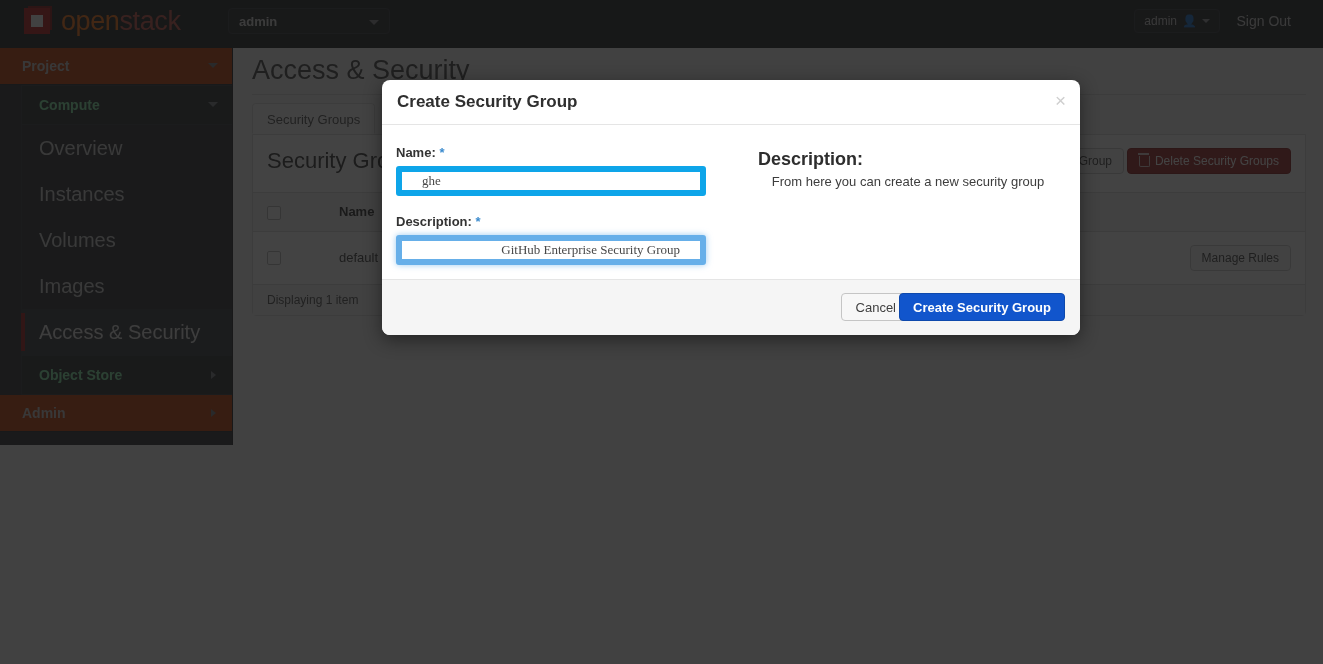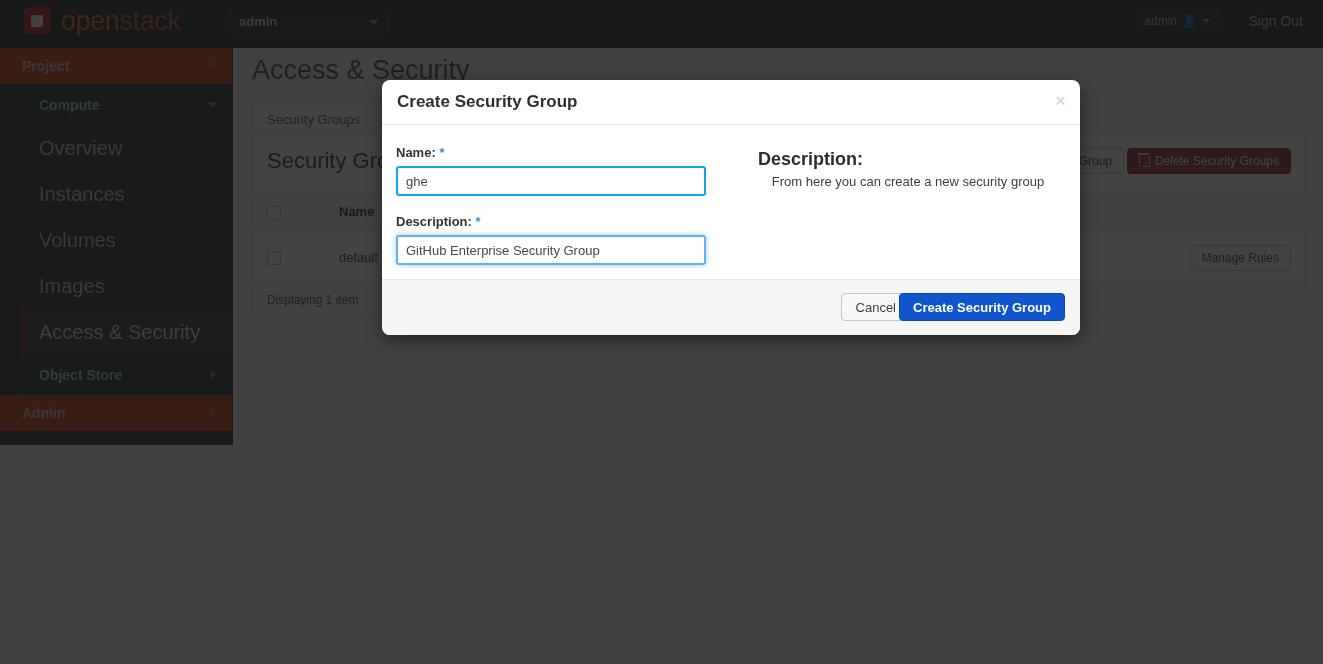--- a/index.html
+++ b/index.html
@@ -85,21 +85,21 @@
     display: flex; align-items: center; gap: 5px;
   }
   .user-menu .person { font-size: 12px; color: #d3d3d3; }
   .user-menu .caret2 {
     width: 0; height: 0;
     border-left: 4px solid transparent;
     border-right: 4px solid transparent;
     border-top: 4px solid #9a9da2;
   }
   .signout {
-    position: absolute; right: 20px; top: 9px;
+    position: absolute; right: 32px; top: 9px;
     color: #d2d2d2; font-size: 14px; line-height: 24px;
   }
 
   
   .sidebar {
     position: absolute; left: 0; top: 48px;
     width: 233px; height: 397px;
     background: #33353a;
     border-right: 1px solid #2a2c30;
     box-sizing: border-box;
@@ -332,31 +332,32 @@
     width: 300px;
   }
   .field-label {
     font-size: 13px; font-weight: bold; color: #333333;
     margin-bottom: 6px;
   }
   .req { color: #3b8bce; }
   .text-input {
     width: 310px; height: 30px;
     box-sizing: border-box;
-    border: 2px solid #0ea5e9;
+    border: 6px solid #0ea5e9;
     border-radius: 3px;
     background: #ffffff;
     font-size: 13px; color: #484848;
-    padding: 0 8px;
-    font-family: Liberation Sans, sans-serif;
+    padding: 0 20px;
+    font-family: Liberation Serif, serif;
     outline: none;
   }
   .text-input.focused {
     border-color: #66afe9;
     box-shadow: 0 0 6px rgba(102,175,233,0.65);
+    text-align: right;
   }
   .field-gap { height: 18px; }
   .help-title {
     font-size: 18px; font-weight: bold; color: #2e2e2e;
     margin-bottom: 4px;
   }
   .help-text {
     font-size: 13px; color: #3d3d3d; text-align: center;
   }
   .modal-foot {

